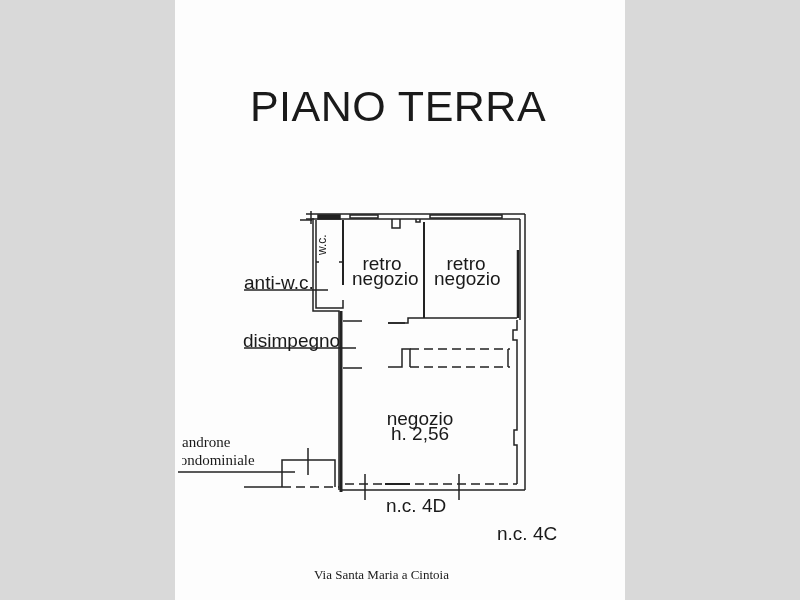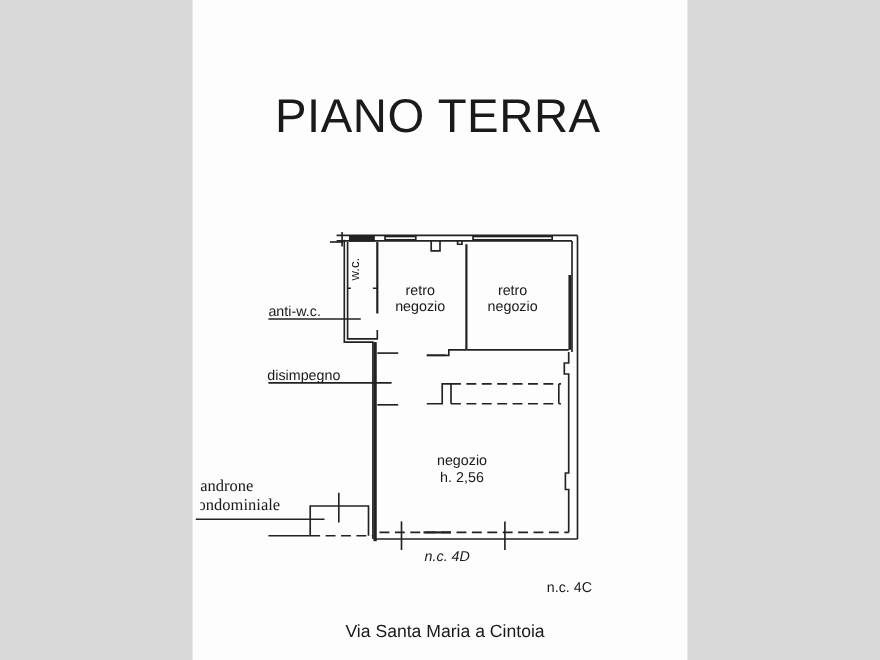--- a/index.html
+++ b/index.html
@@ -12,23 +12,23 @@
     .page {
       position: absolute; left: 175px; top: 0; width: 450px; height: 600px;
       background: #fdfdfd;
     }
     .plan-svg { position: absolute; left: 0; top: 0; width: 800px; height: 600px; }
     .title {
       position: absolute; left: 0; width: 800px; top: 82px;
       text-align: center; font-size: 43px; color: #1a1a1a;
       letter-spacing: 0.5px; margin-left: -2px;
     }
-    .lbl { position: absolute; color: #1a1a1a; font-size: 13px; line-height: 15px; white-space: nowrap; }
+    .lbl { position: absolute; color: #1a1a1a; font-size: 19px; line-height: 15px; white-space: nowrap; }
     .room { text-align: center; }
-    .street { font-size: 16px; }
+    .street { font-size: 13px; font-family: Liberation Serif, serif; }
   </style>
 </head>
 <body>
 
 <div class="page"></div>
 
 <div class="title">PIANO TERRA</div>
 
 <svg class="plan-svg" viewBox="0 0 800 600" xmlns="http://www.w3.org/2000/svg">
   <g stroke="#222" fill="none" stroke-width="1.5">
@@ -108,16 +108,16 @@
 </div>
 
 <div class="lbl" style="left:244px; top:275px;text-align:center;">anti-w.c.</div>
 <div class="lbl" style="left:243px; top:333px;">disimpegno</div>
 
 <div class="lbl" style="left:182px; top:433px; font-size:15px; line-height:18px; overflow:hidden; width:120px;font-family:Liberation Serif, serif;">
   <div>androne</div>
   <div style="margin-left:-9px;">condominiale</div>
 </div>
 
-<div class="lbl" style="left:386px; top:498px;font-style:italic;">n.c. 4D</div>
+<div class="lbl" style="left:386px; top:498px;">n.c. 4D</div>
 <div class="lbl" style="left:497px; top:498px;margin-top:28px;">n.c. 4C</div>
 
 <div class="lbl street" style="left:314px; top:567px;">Via Santa Maria a Cintoia</div>
 
 </body></html>

